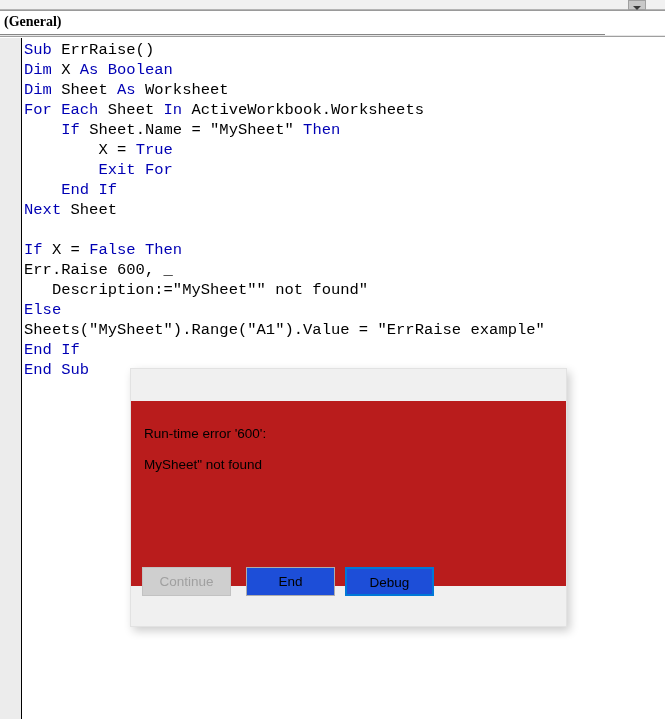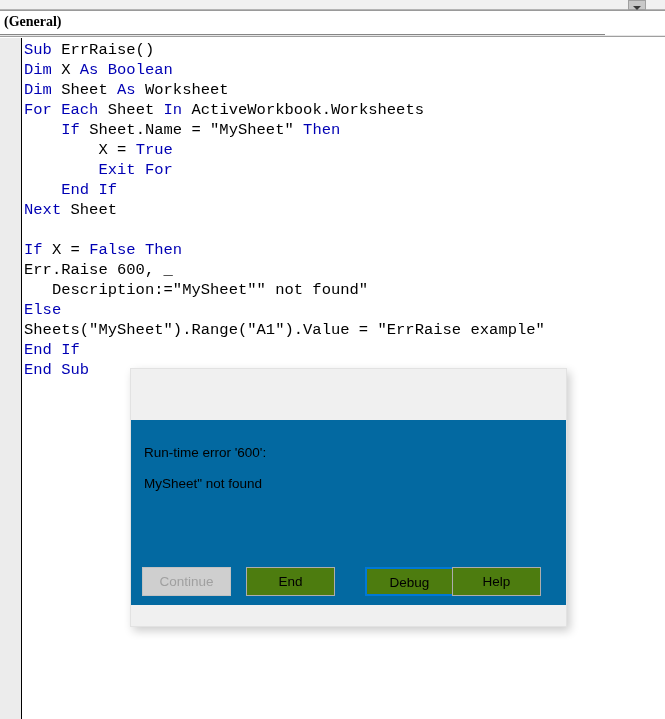--- a/index.html
+++ b/index.html
@@ -124,23 +124,23 @@
   }
   .dialog-title {
     position: absolute;
     left: 12px; top: 9px;
     font-family: "Liberation Sans", sans-serif;
     font-size: 15px;
     color: #1a1a1a;
   }
   .dialog-body {
     position: absolute;
-    left: 0; top: 51px;
+    left: 0; top: 32px;
     width: 435px; height: 185px;
-    background: #0369a1;
+    background: #b91c1c;
   }
   .dialog-msg-line1 {
     position: absolute;
     left: 13px; top: 25px;
     font-family: "Liberation Sans", sans-serif;
     font-size: 13.5px;
     color: #000000;
   }
   .dialog-msg-line2 {
     position: absolute;
@@ -151,34 +151,34 @@
   }
   .dialog-buttons {
     position: absolute;
     left: 0; bottom: 0;
     width: 435px; height: 72px;
   }
   .dlg-btn {
     position: absolute;
     top: 13px;
     width: 89px; height: 29px;
-    background: #4d7c0f;
+    background: #1d4ed8;
     border: 1px solid #adadad;
     box-sizing: border-box;
     font-family: "Liberation Sans", sans-serif;
     font-size: 13.5px;
     color: #000000;
     text-align: center;
     line-height: 27px;
     cursor: default;
     padding: 0;
   }
   .dlg-btn.b-continue { left: 11px; color: #a0a0a0; background: #cfcfcf; border-color: #c2c2c2; }
   .dlg-btn.b-end      { left: 115px; }
-  .dlg-btn.b-debug    { left: 234px; border: 2px solid #ec4899; }
+  .dlg-btn.b-debug    { left: 214px; border: 2px solid #ec4899; }
   .dlg-btn.b-help     { left: 321px; }
 </style>
 </head>
 <body>
 
 <div class="top-strip">
   <div class="top-strip-track"></div>
   <div class="dropdown-arrow-btn">
     <span class="glyph"></span>
   </div>
@@ -196,15 +196,14 @@
 
 <div class="dialog">
   <div class="dialog-body">
     <span class="dialog-msg-line1">Run-time error '600':</span>
     <span class="dialog-msg-line2">MySheet" not found</span>
   </div>
   <div class="dialog-buttons" id="dialog-buttons">
       <button class="dlg-btn b-continue" disabled="">Continue</button>
       <button class="dlg-btn b-end">End</button>
       <button class="dlg-btn b-debug" style="border-color: rgb(0, 120, 215);">Debug</button>
-      <button class="dlg-btn b-help">Help</button>
     </div>
 </div>
 
 </body></html>

